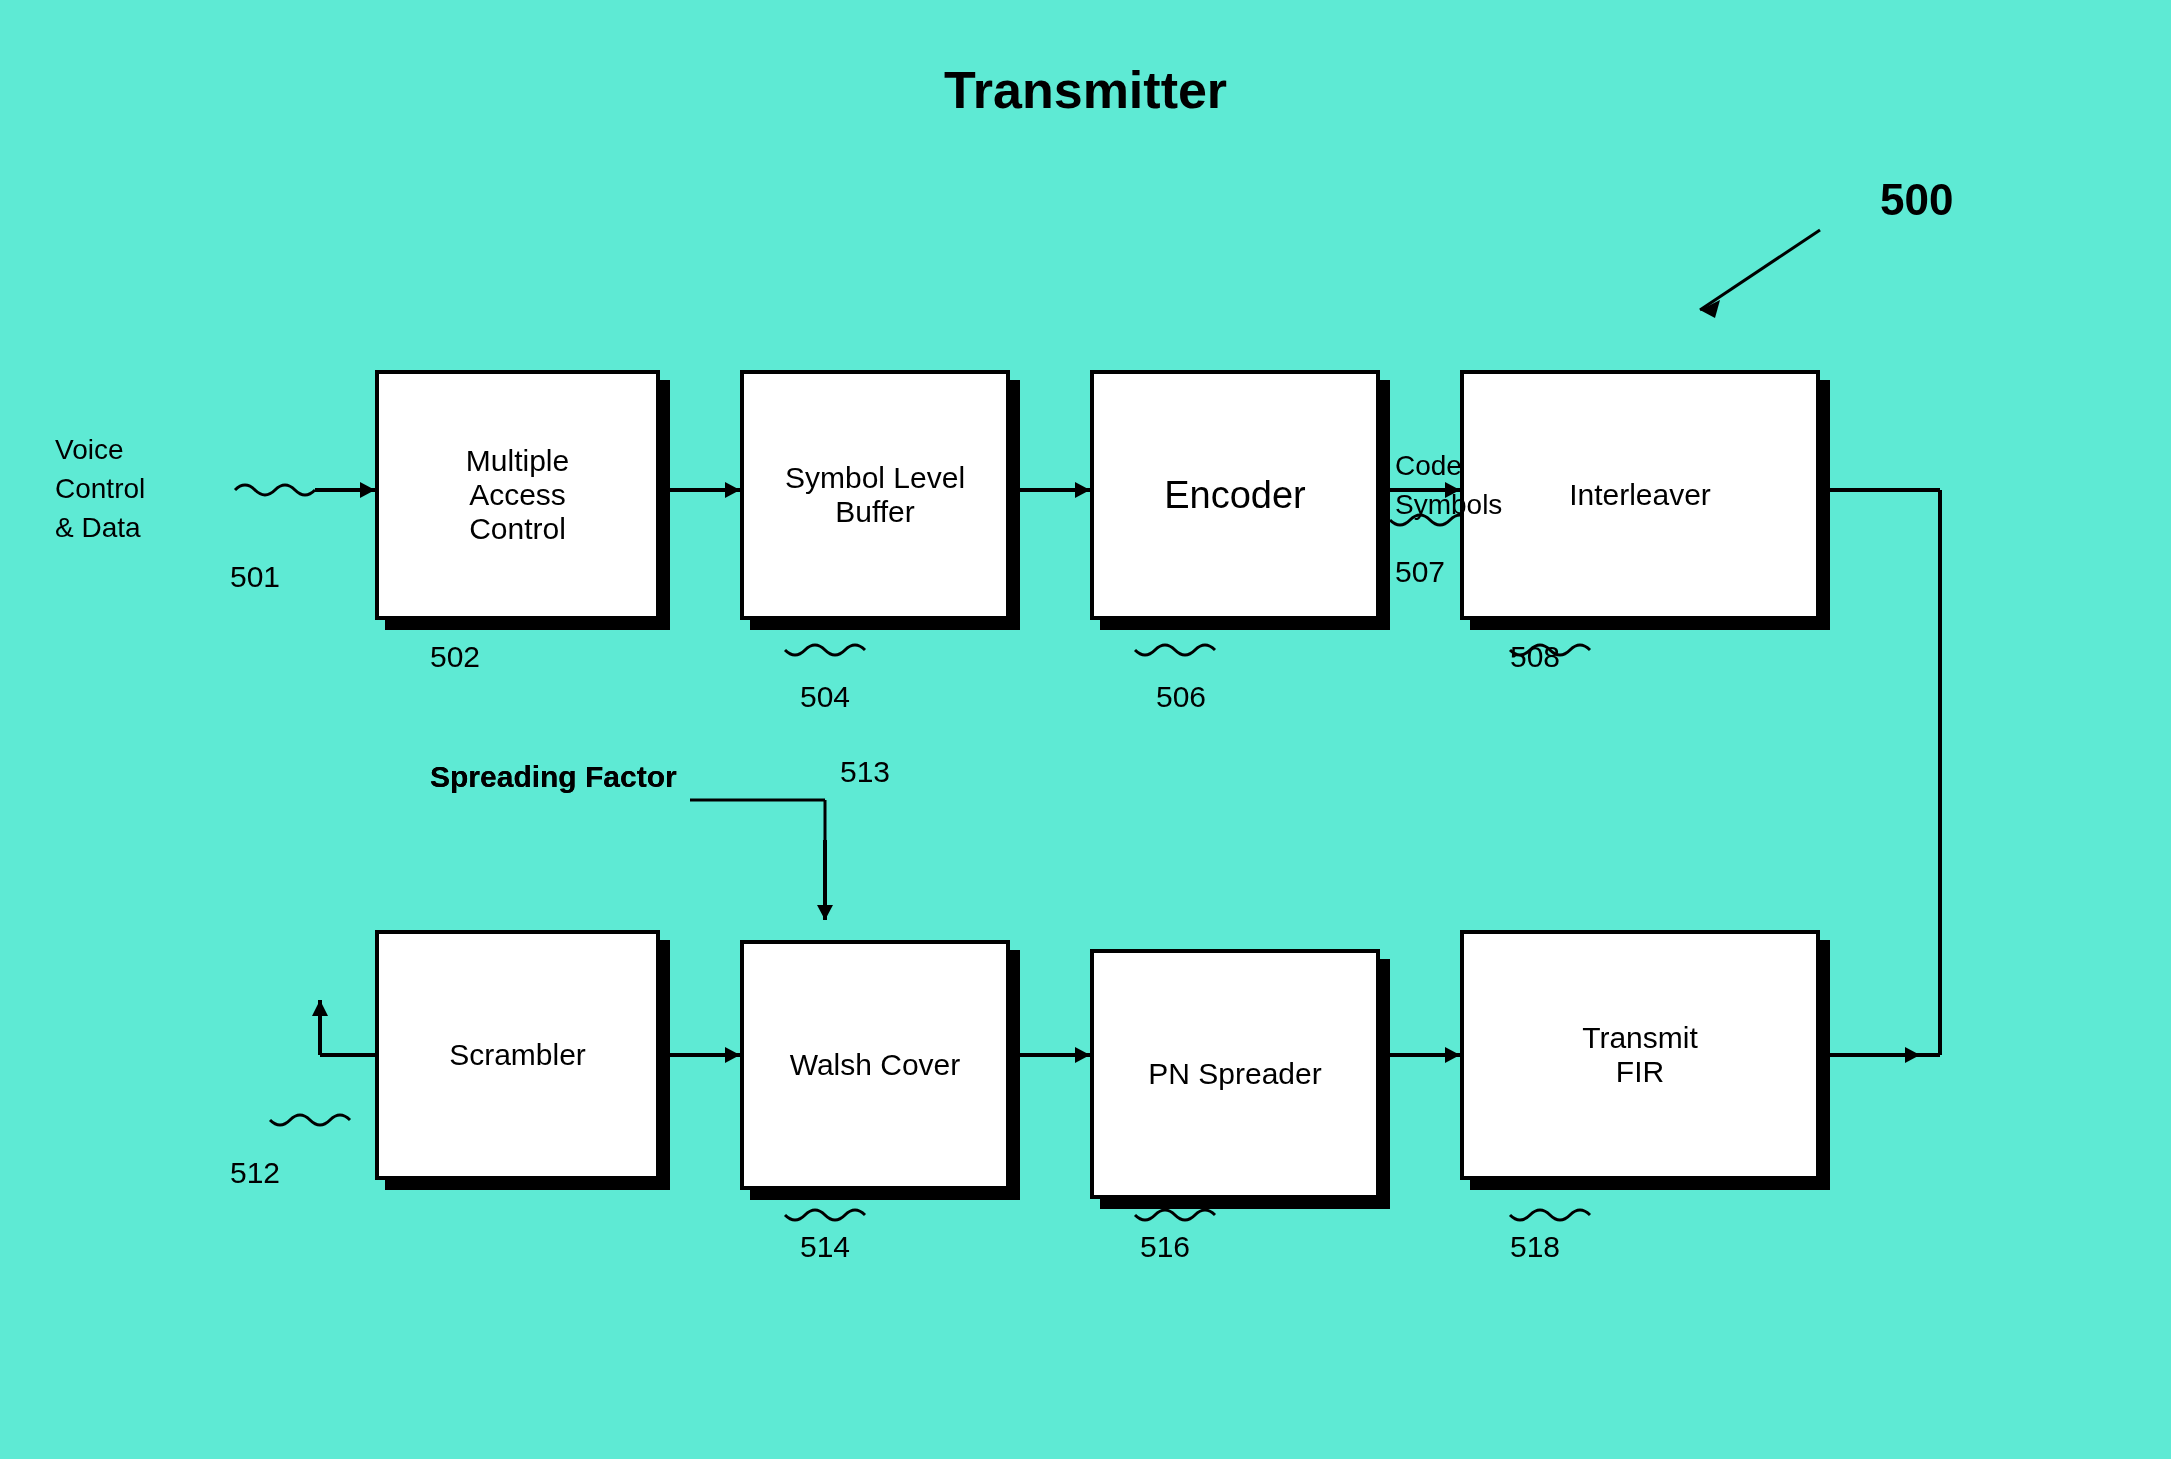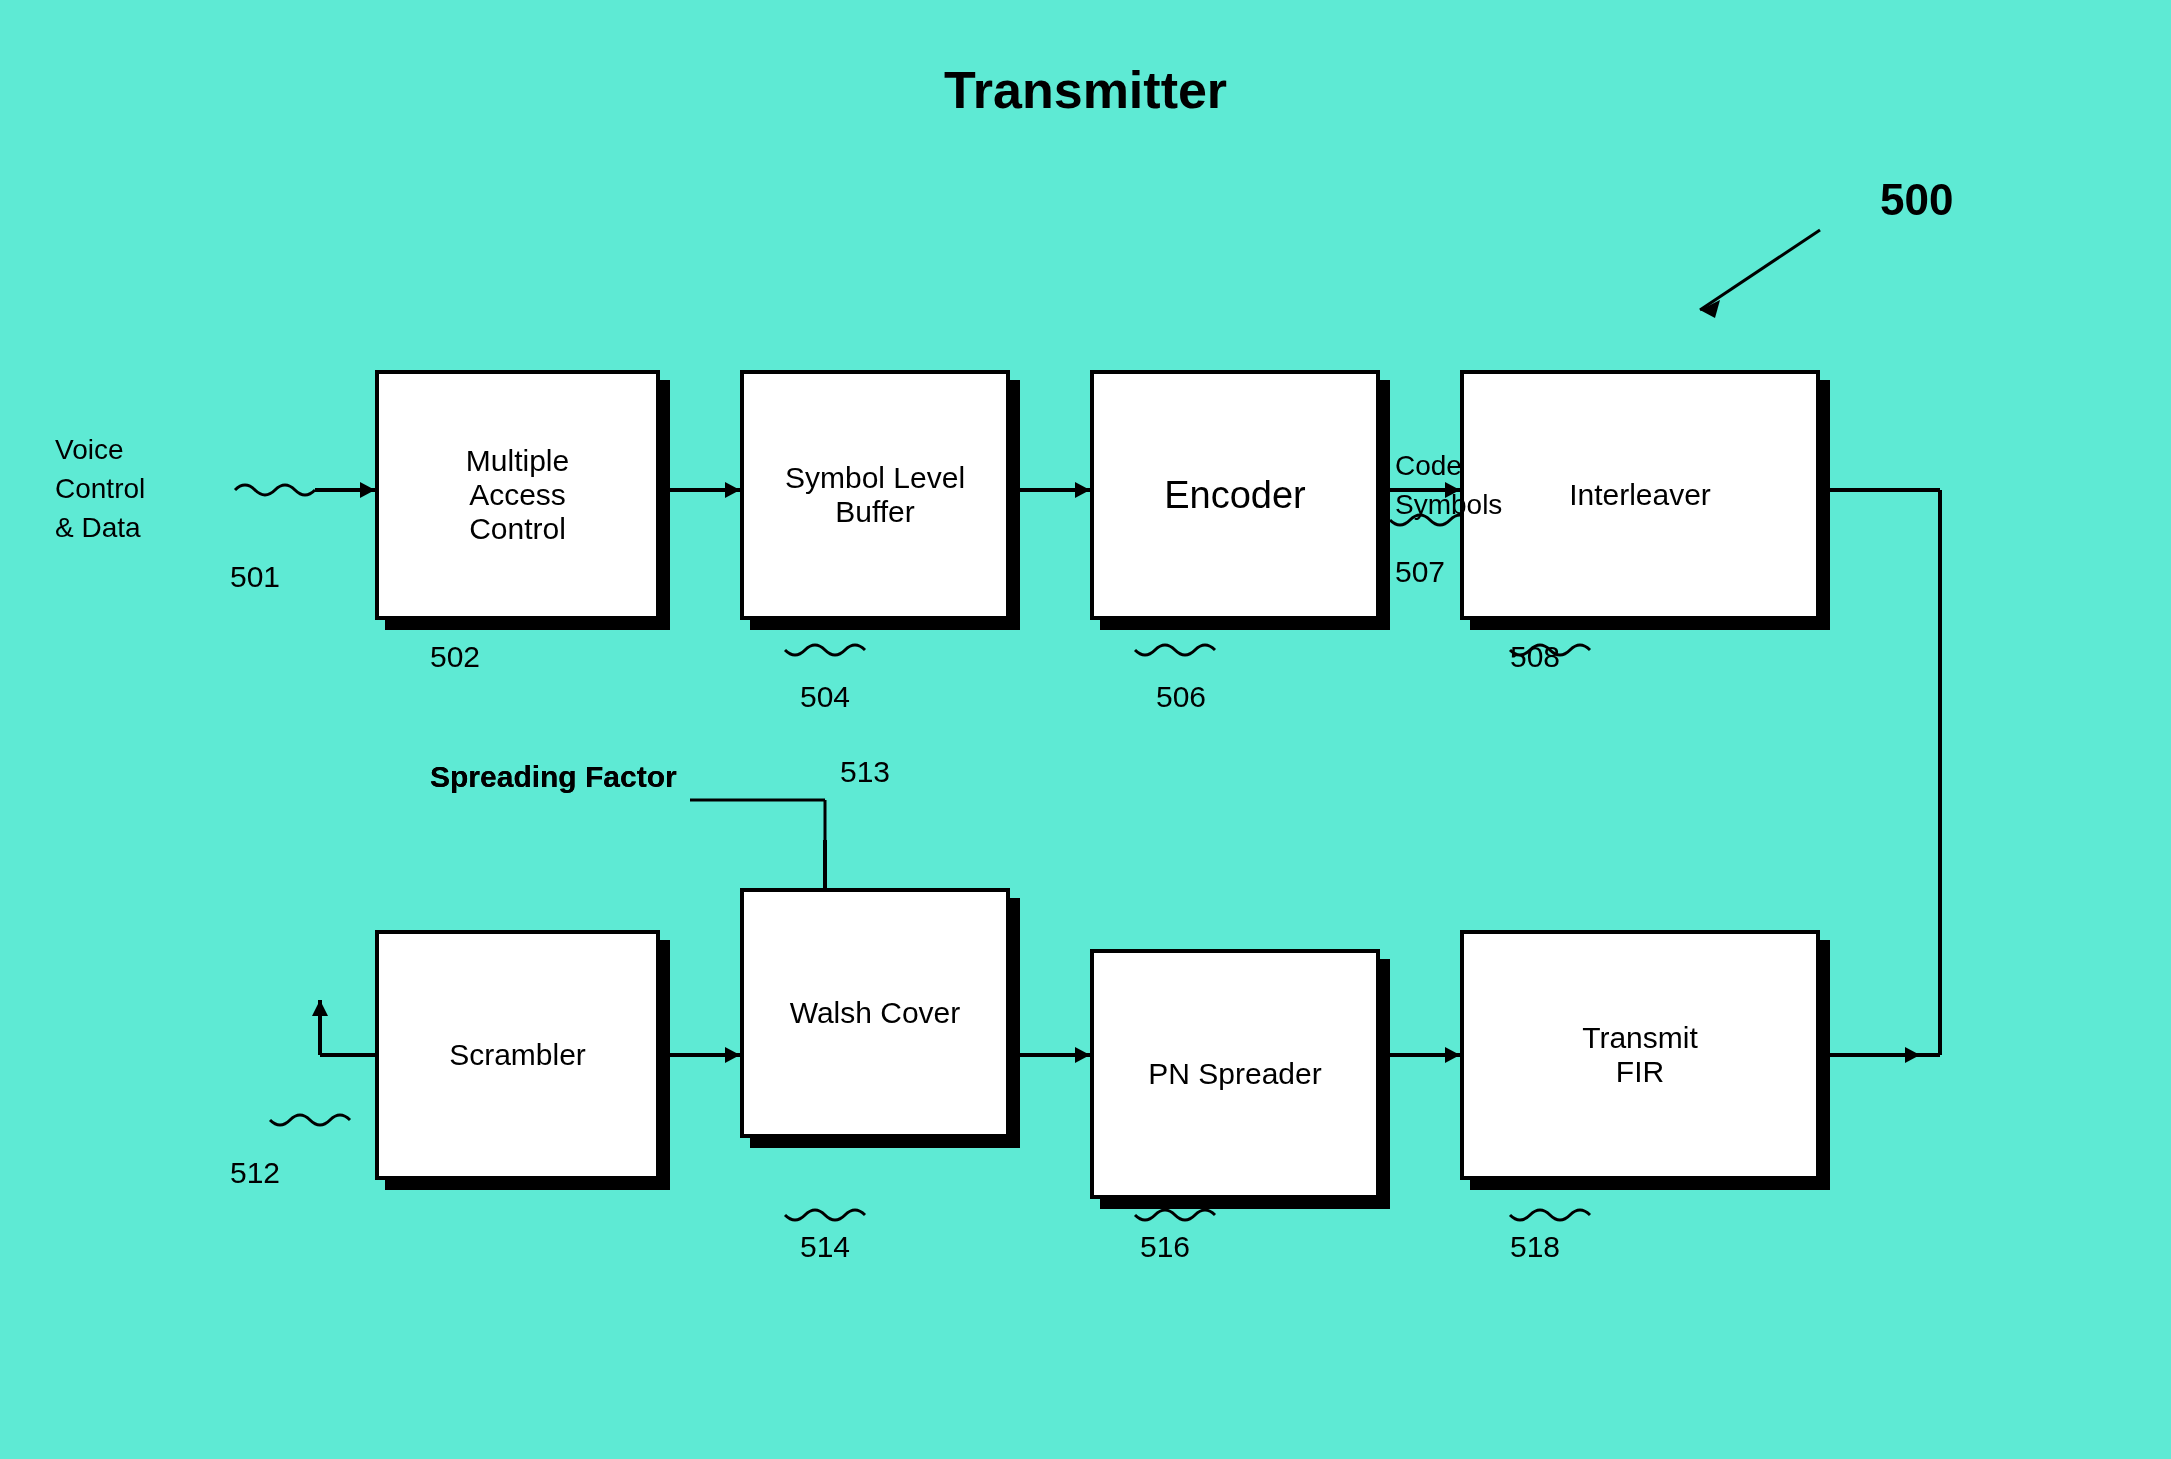--- a/index.html
+++ b/index.html
@@ -156,21 +156,21 @@
   </div>
 
   <div class="block" style="left:1460px; top:370px; width:360px; height:250px;">
     <span style="font-size:30px;">Interleaver</span>
   </div>
 
   <div class="block" style="left:375px; top:930px; width:285px; height:250px;">
     <span style="font-size:30px;">Scrambler</span>
   </div>
 
-  <div class="block" style="left:740px; top:888px; width:270px; height:250px;">
+  <div class="block" style="left:740px; top:940px; width:270px; height:250px;">
     <span style="white-space:pre-line; font-size:30px;">Walsh Cover</span>
   </div>
 
   <div class="block" style="left:1090px; top:949px; width:290px; height:250px;">
     <span style="font-size:30px;">PN  Spreader</span>
   </div>
 
   <div class="block" style="left:1460px; top:930px; width:360px; height:250px;">
     <span style="white-space:pre-line; font-size:30px;">Transmit
 FIR</span>

